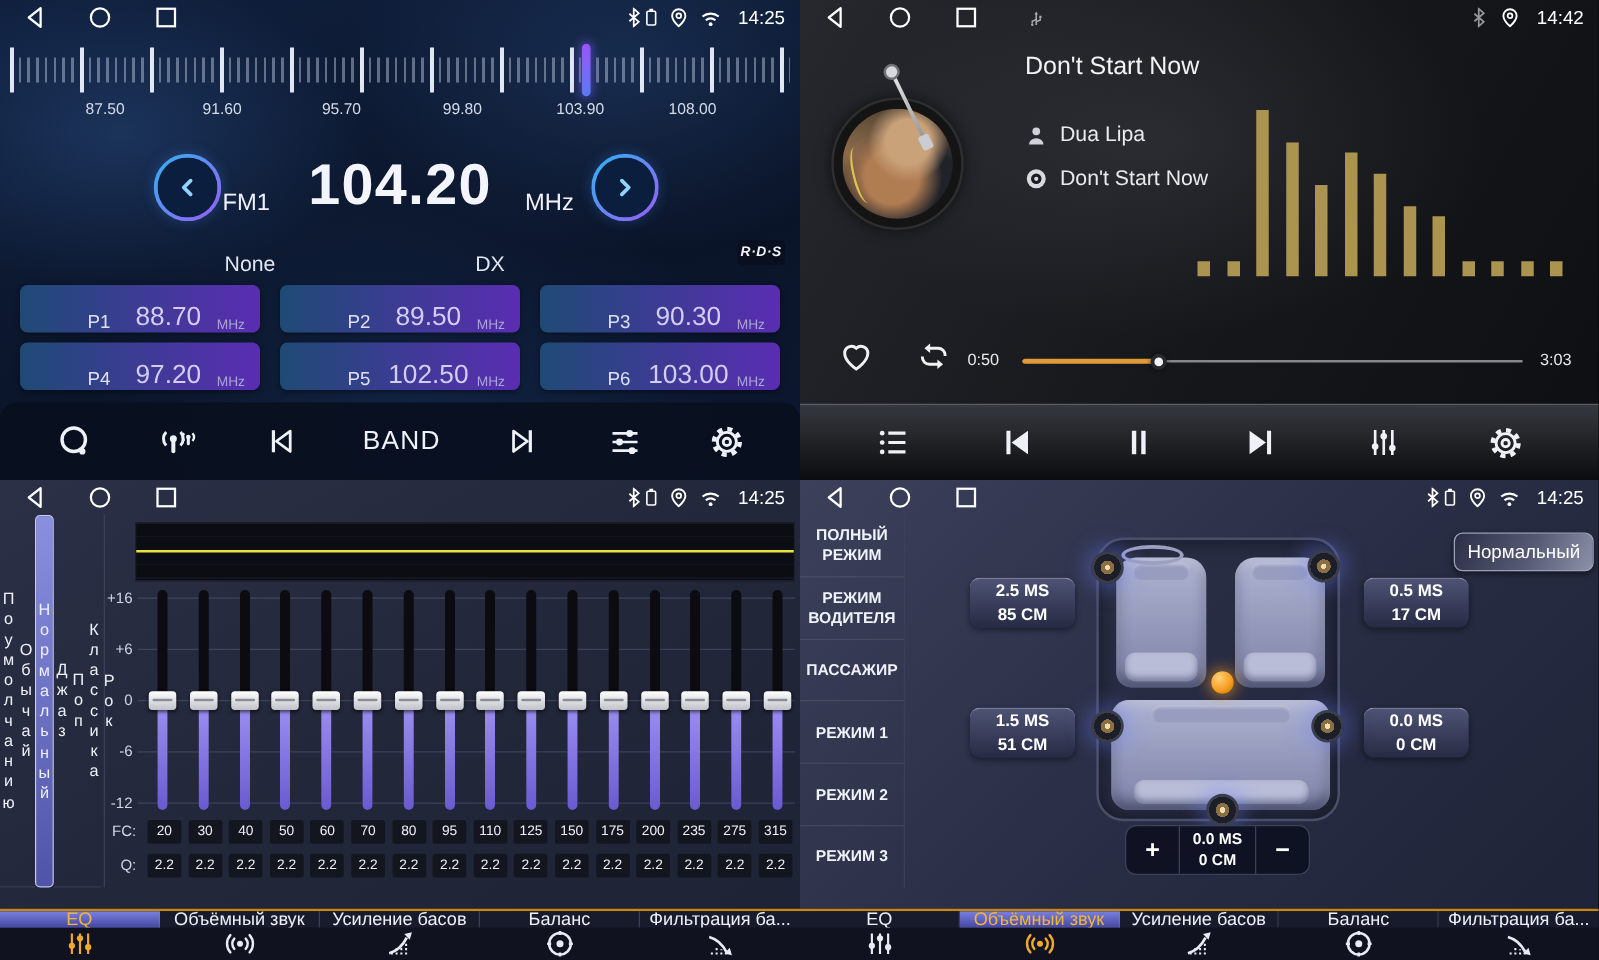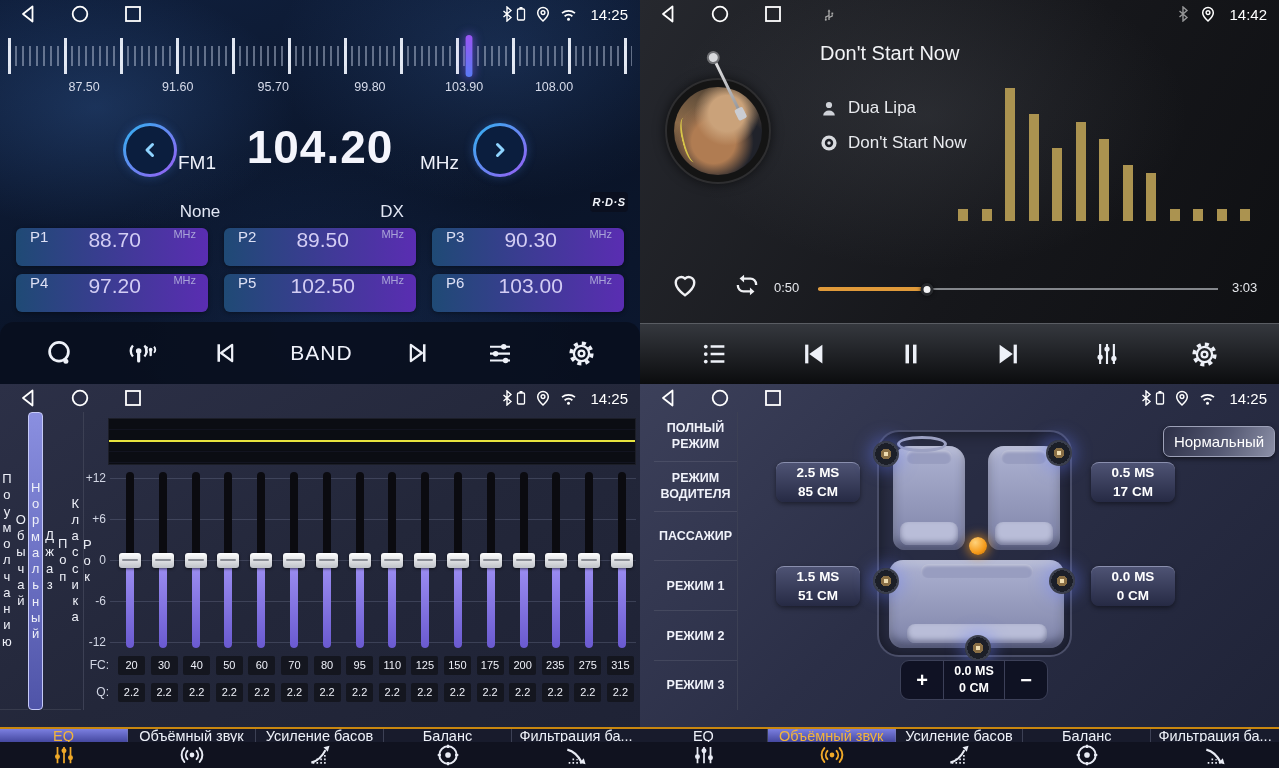--- a/index.html
+++ b/index.html
@@ -48,21 +48,21 @@
     font-size:46px; font-weight:700; color:#f4f5fc; letter-spacing:1px; }
   .radio-unit { position:absolute; left:420px; top:152px; font-size:19px; color:#eef1fa; }
   .radio-none { position:absolute; left:168px; top:202px; width:64px; text-align:center; font-size:17px; color:#e2e7f4; }
   .radio-dx   { position:absolute; left:366px; top:202px; width:52px; text-align:center; font-size:17px; color:#e2e7f4; }
   .rds-badge { position:absolute; left:590px; top:192px; width:38px; height:20px; border-radius:4px;
     background:#0a0f1f; display:flex; align-items:center; justify-content:center;
     font-size:11px; font-weight:700; font-style:italic; color:#f2f4fa; letter-spacing:.5px; }
   .presets { position:absolute; left:16px; top:228px; width:608px; display:grid;
     grid-template-columns:repeat(3,192px); grid-auto-rows:38px; column-gap:16px; row-gap:8px; }
   .preset { border-radius:6px; background:linear-gradient(90deg,#1f4a75,#5a2db2);
-    display:flex; align-items:flex-start; box-shadow:0 1px 4px rgba(0,0,0,.4); }
+    display:flex; align-items:flex-end; box-shadow:0 1px 4px rgba(0,0,0,.4);padding-left:40px; }
   .preset .pl { font-size:15px; color:#dde0f5; margin-left:14px; width:26px; }
   .preset .pf { flex:1; text-align:center; font-size:21px; color:#d3cdf4; }
   .preset .pu { font-size:11px; color:#a9a4d8; margin-right:12px; }
   .radio-toolbar { position:absolute; left:0; right:0; bottom:0; height:62px;
     background:rgba(9,15,30,.92); border-radius:14px 14px 0 0;
     display:flex; align-items:center; justify-content:space-around; padding:0 18px; }
   .radio-toolbar .band-txt { font-size:21px; color:#f0f2fa; letter-spacing:1px; }
   .tbtn { display:flex; align-items:center; justify-content:center; color:#eef1f8; }
 
   
@@ -138,21 +138,21 @@
   .tab-label { height:25px; display:flex; align-items:center; justify-content:center;
     font-size:14.5px; color:#eef1f8; background:#181b2c; border-right:1px solid rgba(130,135,160,.35);
     white-space:nowrap; overflow:hidden; }
   .tab:last-child .tab-label { border-right:none; }
   .tab-icon { flex:1; display:flex; align-items:center; justify-content:center; color:#e8ebf4; }
   .tab.sel .tab-label { background:linear-gradient(180deg,#7b7fe0,#4548a0); color:#f2b43c; }
   .tab.sel .tab-icon { color:#f0a928; }
 
   
   .mode-sidebar { position:absolute; left:0; top:28px; width:84px; bottom:58px;
-    border-right:1px solid #3c4054; display:flex; flex-direction:column;margin-left:14px; }
+    border-right:1px solid #3c4054; display:flex; flex-direction:column; }
   .mode-item { flex:1; display:flex; align-items:center; justify-content:center; text-align:center;
     font-size:12.5px; font-weight:600; color:#f0f2fa; line-height:1.3;
     border-bottom:1px solid rgba(255,255,255,.09); padding:1px 2px; }
   .mode-item:last-child { border-bottom:none; }
   .norm-btn { position:absolute; left:523px; top:42px; width:112px; height:31px; border-radius:7px;
     background:linear-gradient(115deg,#2c2f46 0%,#565a74 55%,#8d91a8 100%);
     border:1px solid #9da1b8; display:flex; align-items:center; justify-content:center;
     font-size:15px; color:#fff; box-shadow:0 2px 5px rgba(0,0,0,.5); }
   .delay-btn { position:absolute; width:84px; height:40px; border-radius:8px;
     background:linear-gradient(180deg,#4e5374,#262a44); border-top:1px solid #8a8fae;
@@ -651,21 +651,21 @@
       <div class="eq-side-item">Поп</div>
       <div class="eq-side-item">Классика</div>
       <div class="eq-side-item">Рок</div>
     </aside>
 
     <div class="eq-main">
       <div class="spectrum">
           <div class="yline"></div>
         </div>
       <div class="eq-scale">
-        <span style="top:59px">+12</span>
+        <span style="top:59px">+16</span>
         <span style="top:100px">+6</span>
         <span style="top:141px">0</span>
         <span style="top:182px">-6</span>
         <span style="top:223px">-12</span>
       </div>
       <div class="eq-grid">
         <div class="gline" style="top:6px"></div>
         <div class="gline" style="top:47px"></div>
         <div class="gline" style="top:88px"></div>
         <div class="gline" style="top:129px"></div>

